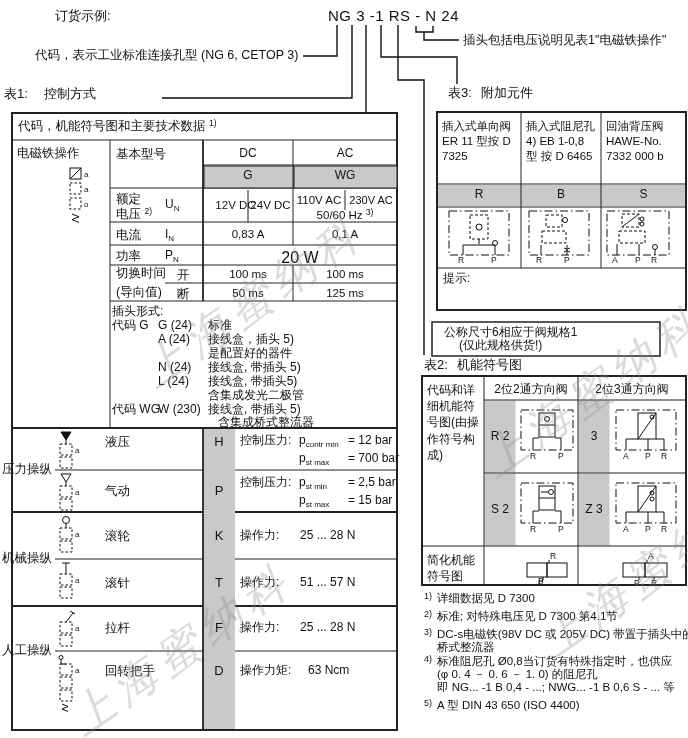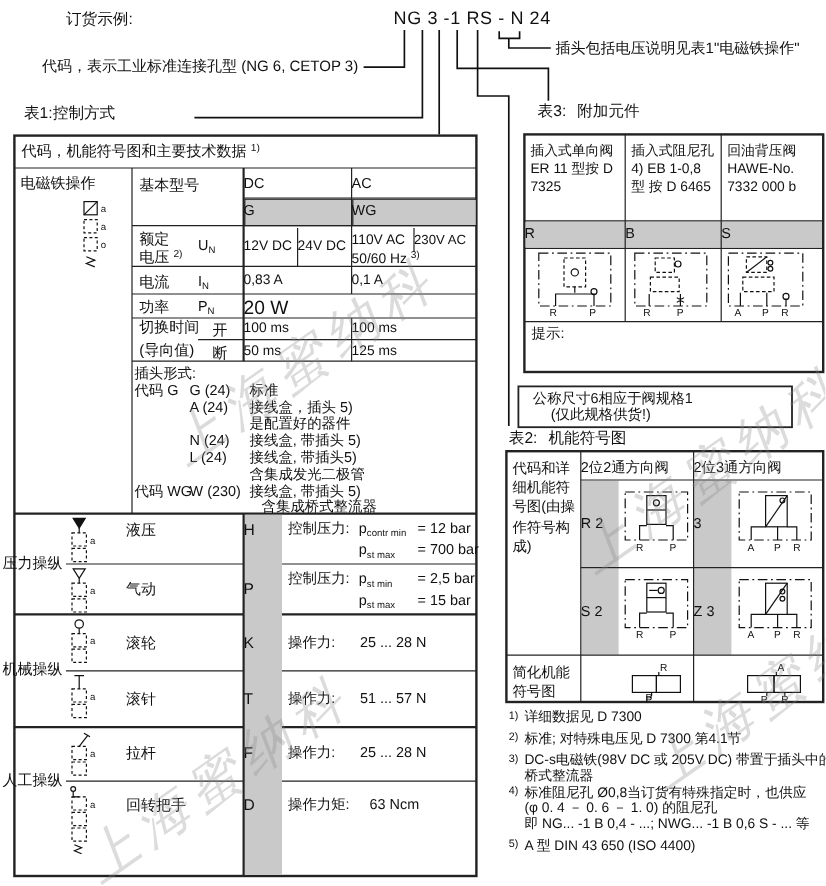--- a/index.html
+++ b/index.html
@@ -1,21 +1,21 @@
 <!DOCTYPE html>
 <html><head>
 <meta charset="utf-8">
 <style>
   html,body{margin:0;padding:0;background:#fff}
   .page{position:relative;width:688px;height:738px;background:#fff;overflow:hidden;
         font-family:"Liberation Sans","DejaVu Sans",sans-serif;color:#111}
   svg.layer{position:absolute;left:0;top:0;z-index:1}
   .t{position:absolute;white-space:nowrap;line-height:1.15;z-index:2;font-size:12px}
   .wrap{white-space:normal}
-  .c{text-align:left}
+  .c{text-align:center}
   .b{font-weight:normal}
   .sup{font-size:8.5px;vertical-align:4px}
   .sb{font-size:8px;vertical-align:-3px}
   .wm{position:absolute;z-index:3;font-size:44px;color:#8a8a8a;opacity:.30;
       transform:rotate(-35deg);transform-origin:0 0;letter-spacing:8px;font-style:italic;
       pointer-events:none;white-space:nowrap}
 </style>
 </head>
 <body>
 
@@ -230,21 +230,21 @@
     <text x="11" y="33" font-size="8.5" fill="#111" stroke="none">P</text>
     <text x="28" y="33" font-size="8.5" fill="#111" stroke="none">R</text>
   </g>
 </svg>
 
 <span class="t" style="left:55px;top:9px;font-size:13px">订货示例:</span>
 <span class="t b" style="left:328px;top:7px;font-size:15px;letter-spacing:.5px">NG 3 -1 RS - N 24</span>
 <span class="t" style="left:463px;top:33px;font-size:12.5px">插头包括电压说明见表1"电磁铁操作"</span>
 <span class="t" style="left:35px;top:48px;font-size:12.5px">代码，表示工业标准连接孔型 (NG 6, CETOP 3)</span>
 
-<span class="t b" style="left:20px;top:87px;font-size:13px">表1:</span>
+<span class="t b" style="left:4px;top:87px;font-size:13px">表1:</span>
 <span class="t" style="left:44px;top:87px;font-size:13px">控制方式</span>
 
 <span class="t" style="left:18px;top:119px;font-size:12.5px"><span>代码，机能符号图和主要技术数据</span> <span class="sup">1)</span></span>
 
 <span class="t" style="left:17px;top:146px;font-size:12.5px">电磁铁操作</span>
 <span class="t" style="left:116px;top:147px;font-size:12.5px">基本型号</span>
 <span class="t c" style="left:203px;top:147px;width:90px">DC</span>
 <span class="t c" style="left:293px;top:147px;width:104px">AC</span>
 <span class="t c b" style="left:203px;top:169px;width:90px">G</span>
 <span class="t c b" style="left:293px;top:169px;width:104px">WG</span>

